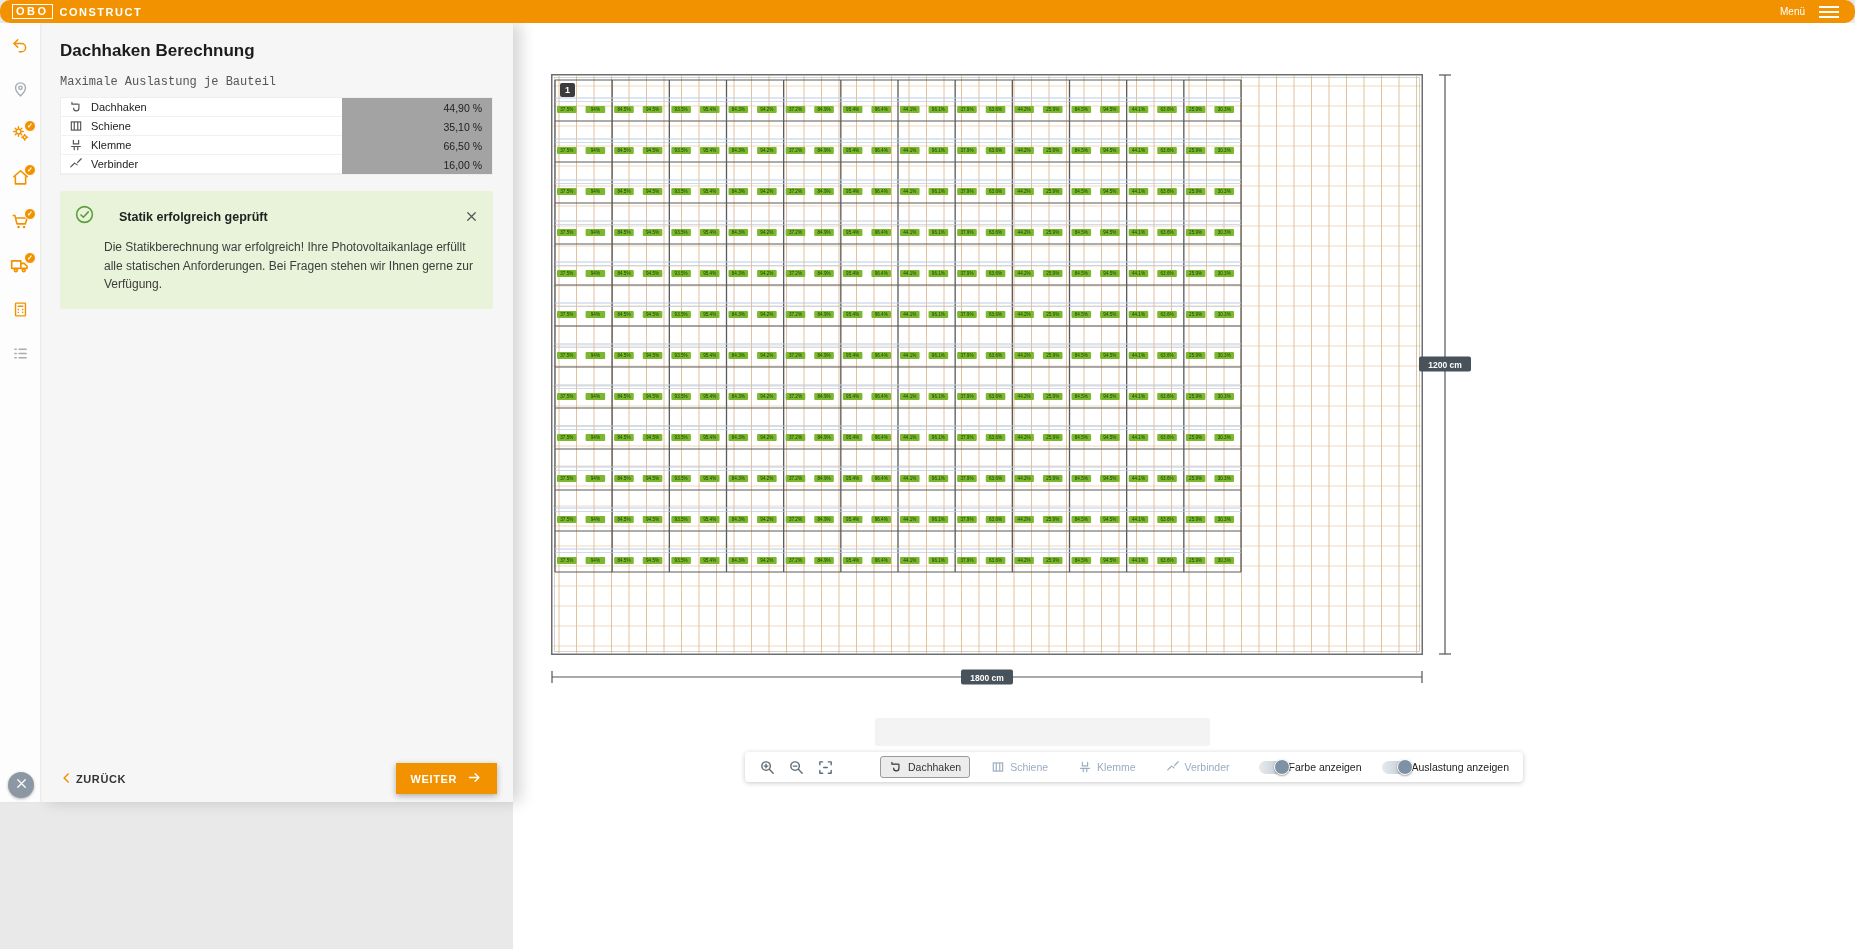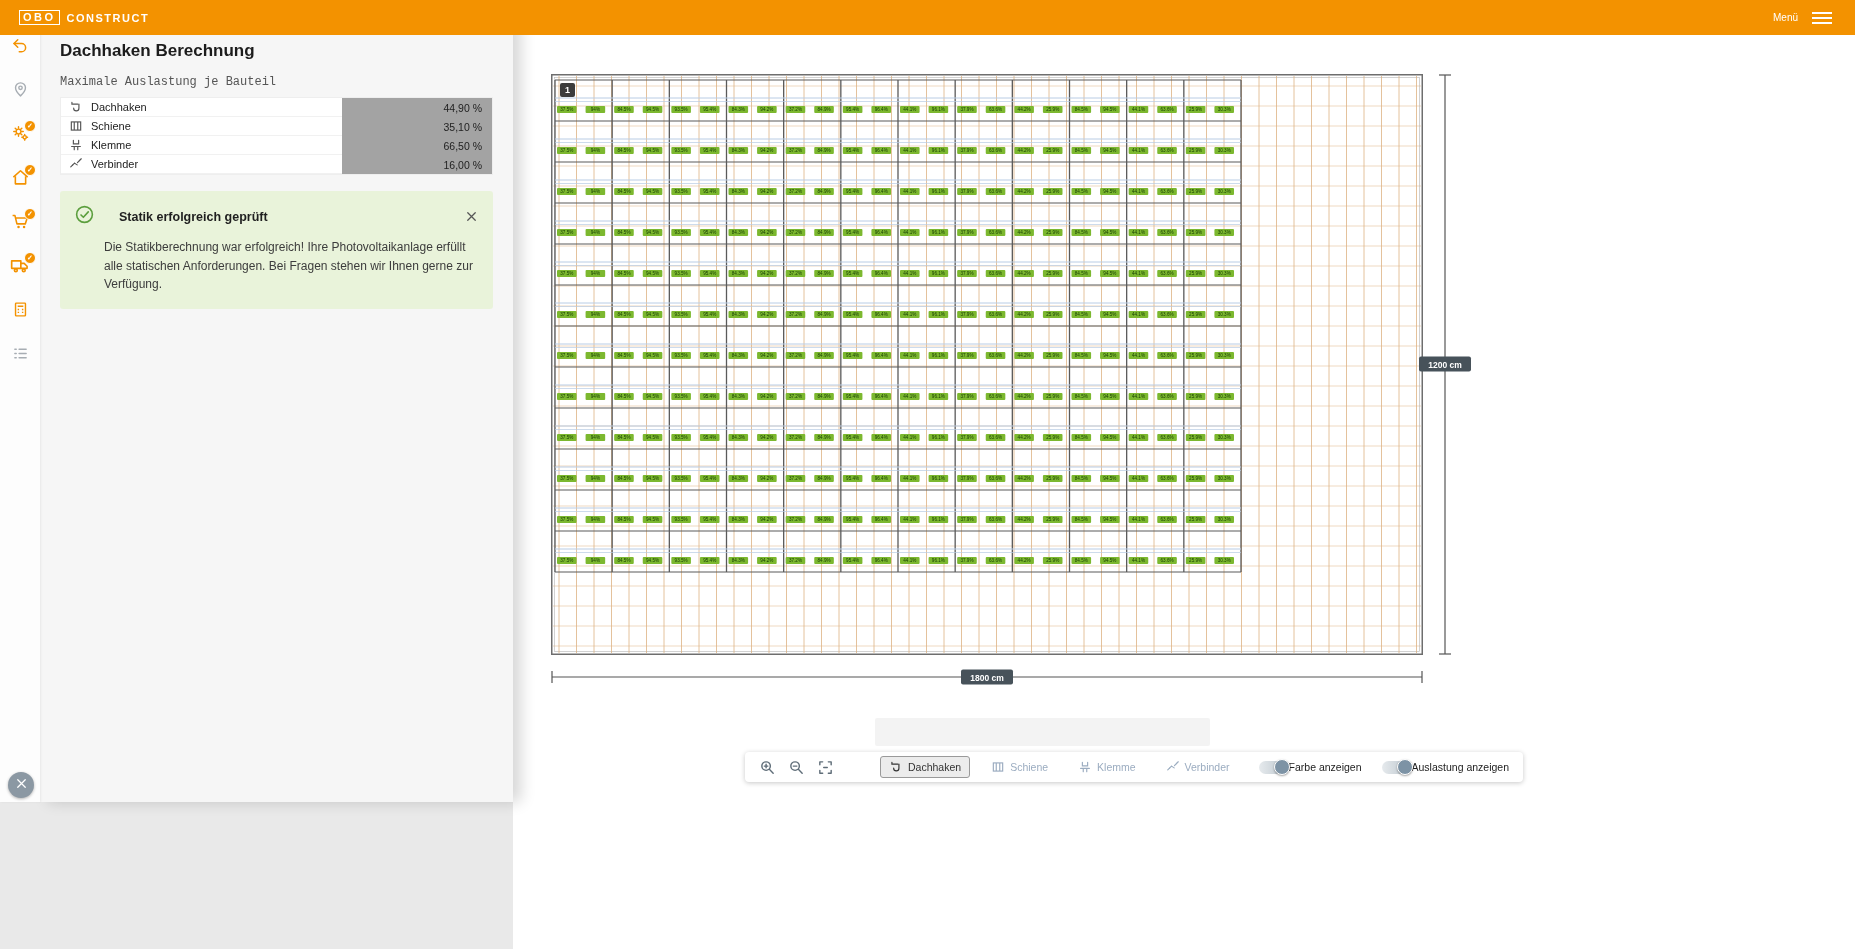--- a/index.html
+++ b/index.html
@@ -1,19 +1,19 @@
 <!DOCTYPE html>
 <html><head>
 <meta charset="utf-8">
 <style>
   html,body{margin:0;padding:0;background:#e9e9e9;font-family:"Liberation Sans",sans-serif;}
   .app{position:relative;width:1855px;height:949px;overflow:hidden;background:#e9e9e9;}
 
   
-  .topbar{position:absolute;top:0;left:0;right:0;height:35px;background:#f39200;display:flex;align-items:center;justify-content:space-between;padding:0 19px;box-sizing:border-box;z-index:30;}
+  .topbar{position:absolute;top:0;left:0;right:0;height:23px;background:#f39200;display:flex;align-items:center;justify-content:space-between;padding:0 12px;box-sizing:border-box;z-index:30;border-radius:10px;}
   .brand{display:flex;align-items:center;gap:7px;color:#fff;}
   .brand-obo{font-size:11px;font-weight:bold;letter-spacing:2.5px;border:1.4px solid #fff;padding:0 3px;line-height:13px;}
   .brand-construct{font-size:11px;font-weight:bold;letter-spacing:1.5px;}
   .topbar-right{display:flex;align-items:center;gap:14px;color:#fff;}
   .menu-label{font-size:10px;cursor:pointer;}
   .hamburger{display:flex;flex-direction:column;gap:3px;cursor:pointer;padding-right:4px;}
   .hamburger i{display:block;width:20px;height:2px;background:#fff;}
 
   
   .rail{position:absolute;top:23px;left:0;width:40px;height:779px;background:#fdfdfd;box-shadow:1px 0 2px rgba(0,0,0,.06);display:flex;flex-direction:column;align-items:center;padding-top:13px;box-sizing:border-box;z-index:20;}
@@ -197,20 +197,34 @@
         <span class="alert-title">Statik erfolgreich geprüft</span>
         <span class="alert-close">
             <svg viewBox="0 0 24 24" width="15" height="15" fill="none" stroke="currentColor" stroke-width="2" stroke-linecap="round">
               <path d="M6 6l12 12M18 6 6 18"></path>
             </svg>
           </span>
       </div>
       <p class="alert-body">Die Statikberechnung war erfolgreich! Ihre Photovoltaikanlage erfüllt alle statischen Anforderungen. Bei Fragen stehen wir Ihnen gerne zur Verfügung.</p>
     </div>
 
+    <div class="panel-footer">
+      <span class="back-link">
+        <span><svg viewBox="0 0 24 24" width="14" height="14" fill="none" stroke="#f39200" stroke-width="2.6" stroke-linecap="round" stroke-linejoin="round">
+              <path d="M14 5l-7 7 7 7"></path>
+            </svg></span>
+        <span>ZURÜCK</span>
+      </span>
+      <button class="next-btn">
+        <span>WEITER</span>
+        <span><svg viewBox="0 0 24 24" width="15" height="15" fill="none" stroke="#fff" stroke-width="2.2" stroke-linecap="round" stroke-linejoin="round">
+              <path d="M4 12h14M13 6l6 6-6 6"></path>
+            </svg></span>
+      </button>
+    </div>
   </aside>
 
   <main class="canvas">
     <svg id="roof-svg" width="922" height="622">
         <rect x="0.75" y="0.75" width="870.5" height="579.5" fill="#fff" stroke="#6e6e6e" stroke-width="1.5"></rect>
         <rect x="3.5" y="3.5" width="865" height="574" fill="none" stroke="#bfbfbf" stroke-width="0.7"></rect>
         <line x1="8" y1="2" x2="8" y2="579" stroke="#ddb383" stroke-width="0.8"></line>
         <line x1="25.5" y1="2" x2="25.5" y2="579" stroke="#ddb383" stroke-width="0.8"></line>
         <line x1="43" y1="2" x2="43" y2="579" stroke="#ddb383" stroke-width="0.8"></line>
         <line x1="60.5" y1="2" x2="60.5" y2="579" stroke="#ddb383" stroke-width="0.8"></line>

